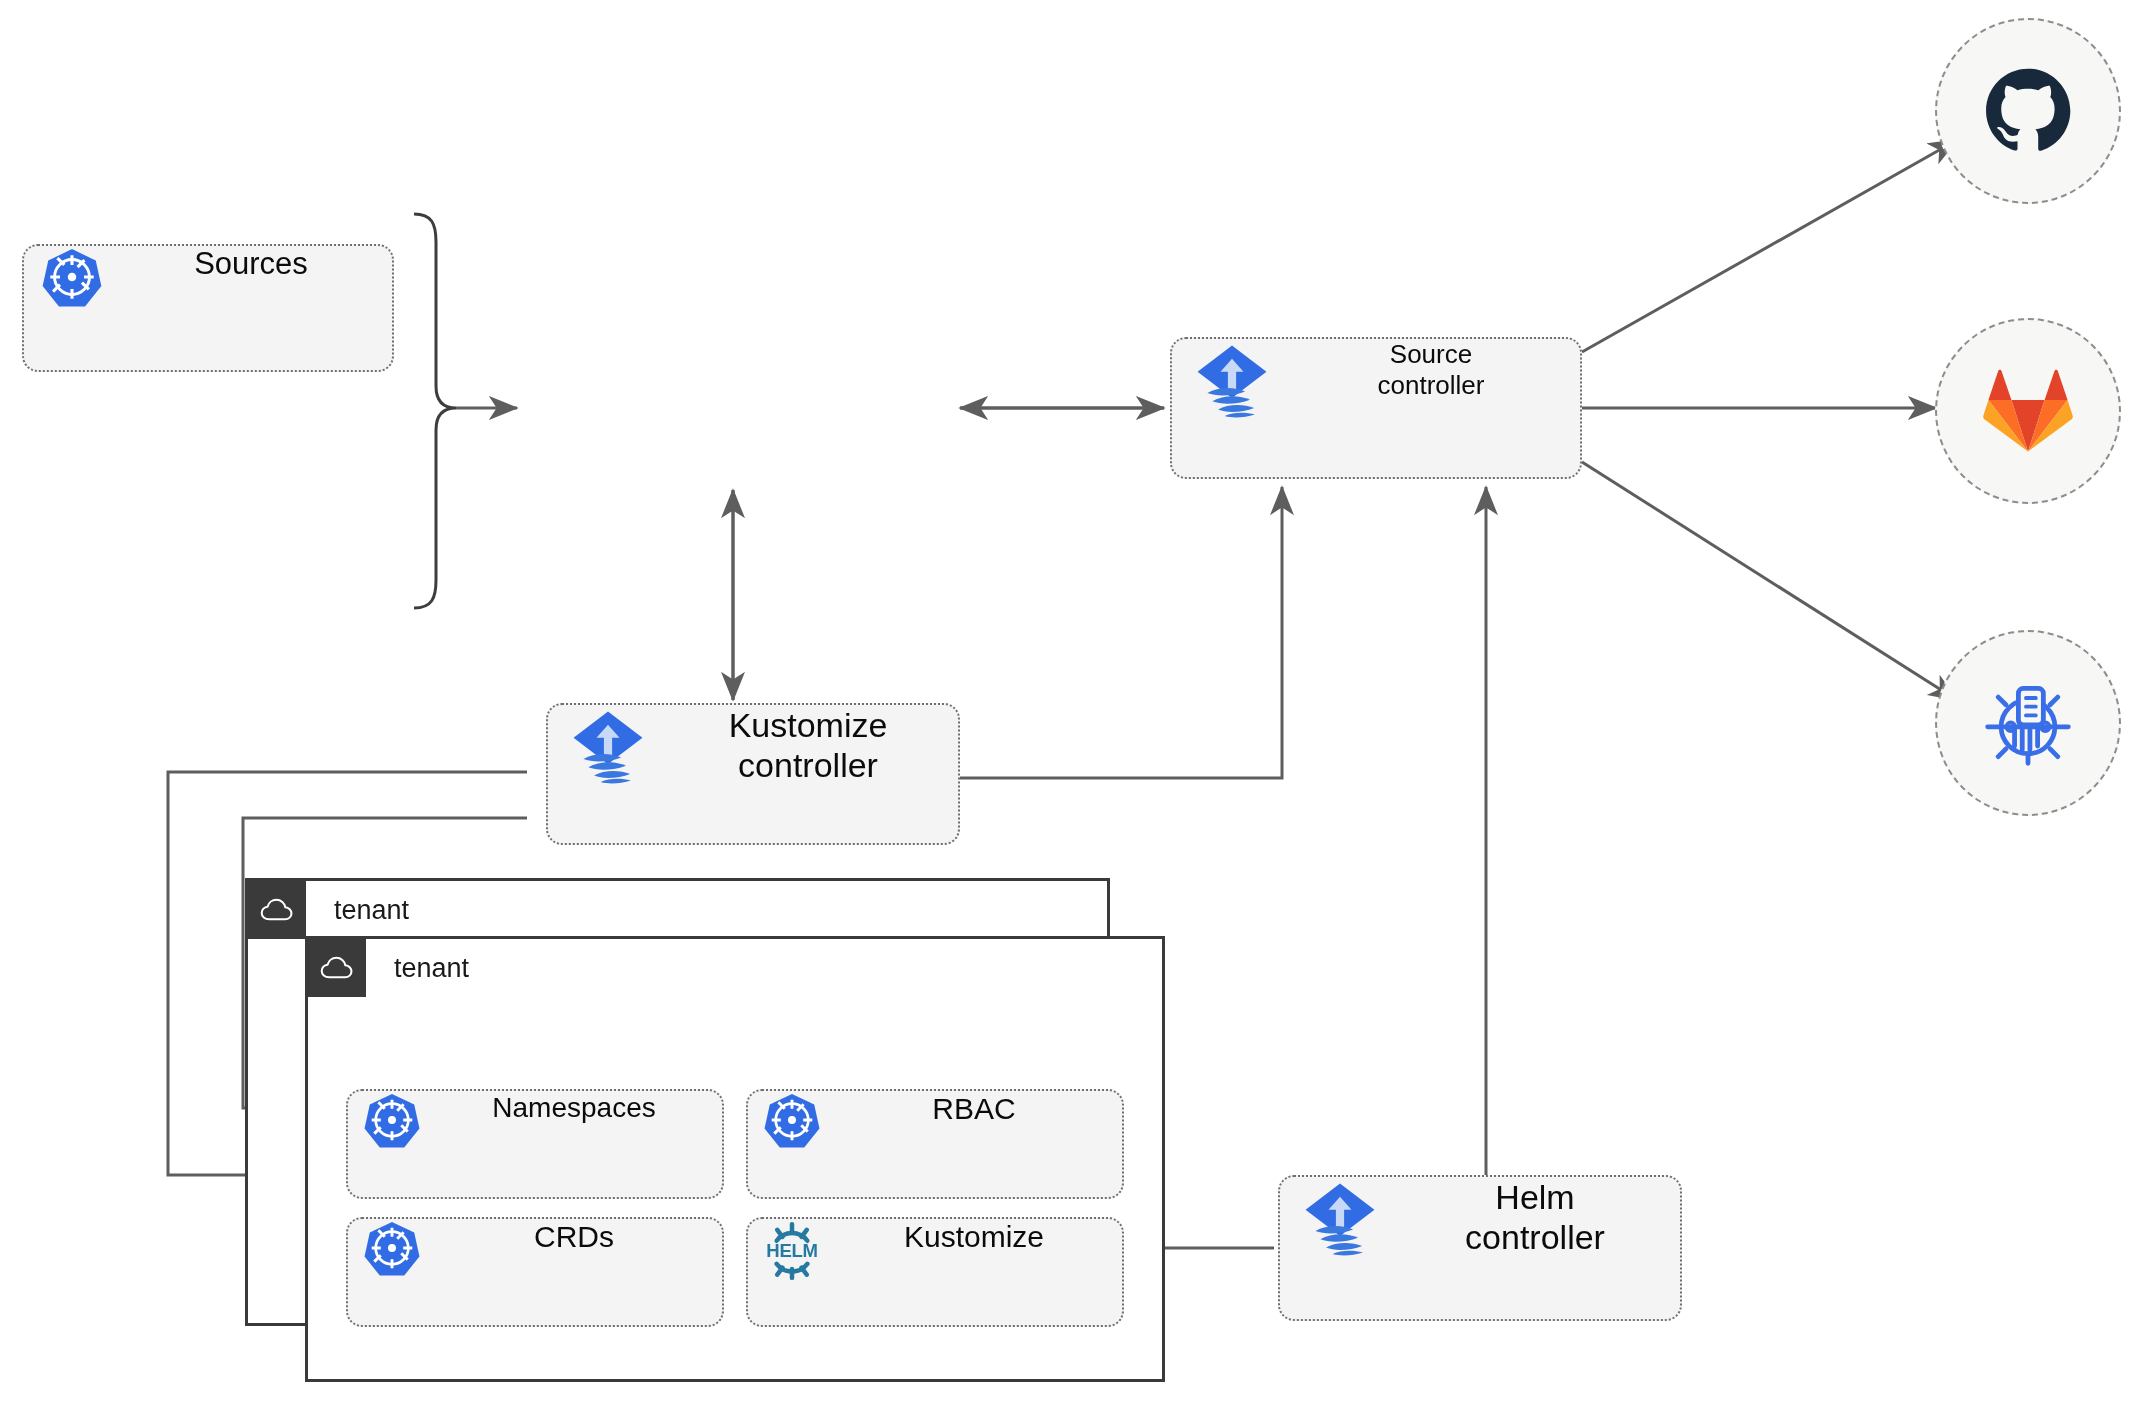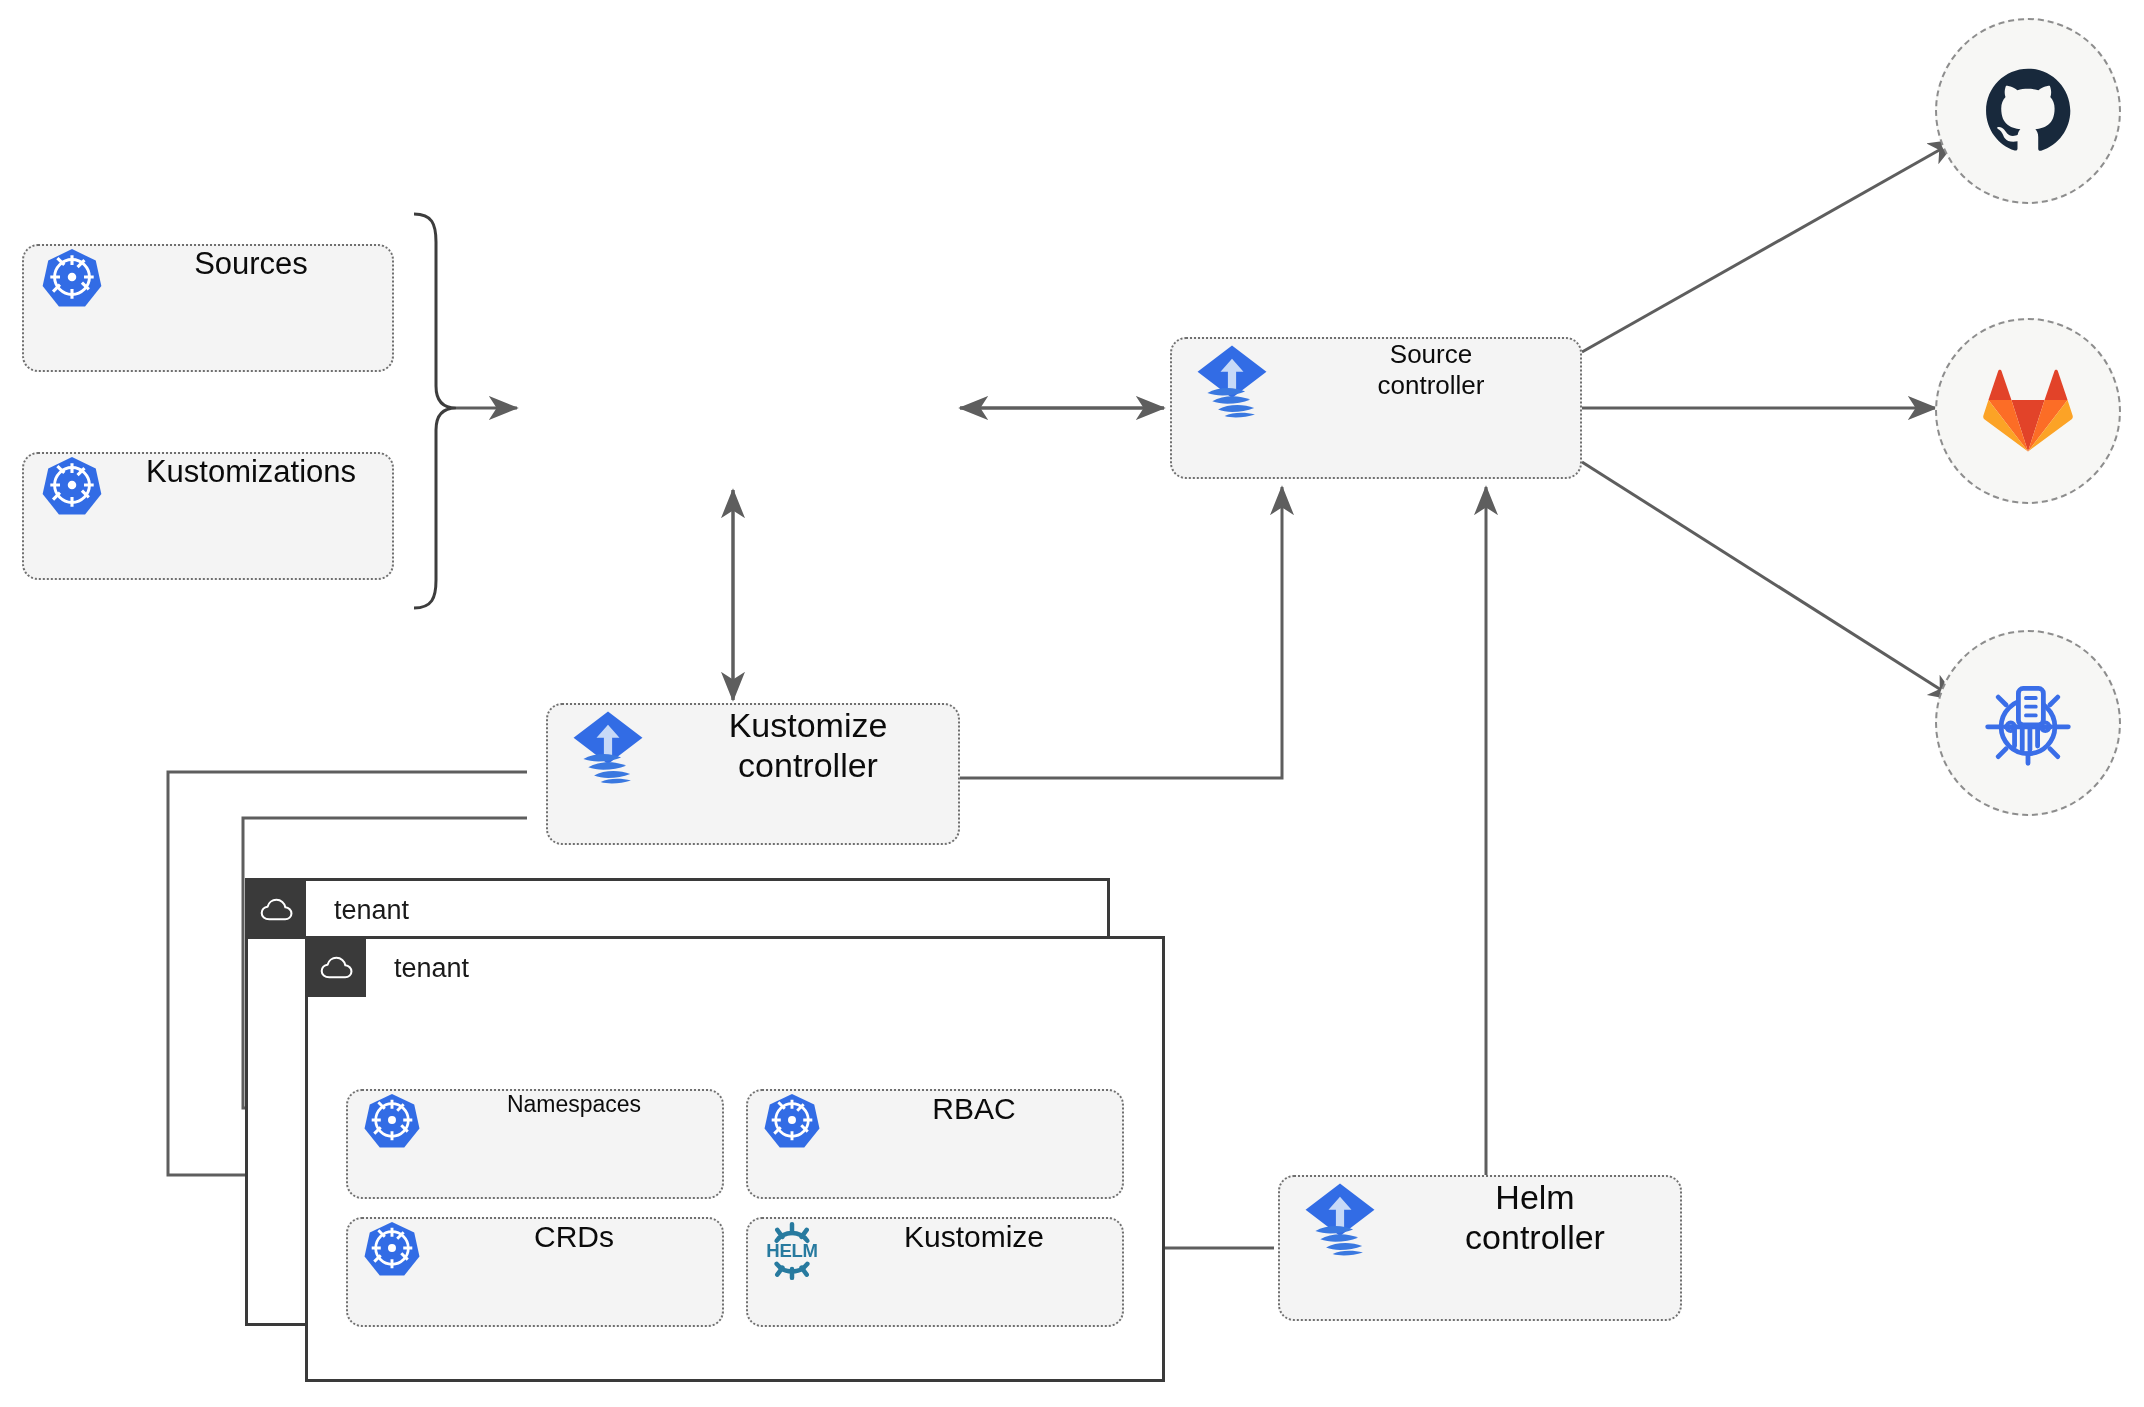--- a/index.html
+++ b/index.html
@@ -157,34 +157,20 @@
           <circle cx="32" cy="32" r="4.4"></circle>
           <path d="M30.4 9.6h3.2v10h-3.2zM30.4 44.4h3.2v10h-3.2zM9.6 30.4h10v3.2h-10zM44.4 30.4h10v3.2h-10z"></path>
           <path d="M15.8 13.6l2.3-2.3 7.1 7.1-2.3 2.3zM41.1 38.9l2.3-2.3 7.1 7.1-2.3 2.3zM13.6 48.2l-2.3-2.3 7.1-7.1 2.3 2.3zM38.9 22.9l-2.3-2.3 7.1-7.1 2.3 2.3z"></path>
         </g>
         <circle cx="32" cy="32" r="18" fill="none" stroke="#ffffff" stroke-width="3"></circle>
       </svg>
     </span>
     <span class="lbl" style="font-size:31px;">Sources</span>
   </div>
 
-  <div class="node" style="left:22px; top:452px; width:372px; height:128px;">
-    <span class="ico" style="width:96px;">
-      <svg width="62" height="62" viewBox="0 0 64 64" aria-hidden="true">
-        <path fill="#326ce5" d="M32 3.2 L56.5 15 L62.3 41.3 L45.5 62.4 L18.5 62.4 L1.7 41.3 L7.5 15 Z"></path>
-        <g fill="#ffffff">
-          <circle cx="32" cy="32" r="4.4"></circle>
-          <path d="M30.4 9.6h3.2v10h-3.2zM30.4 44.4h3.2v10h-3.2zM9.6 30.4h10v3.2h-10zM44.4 30.4h10v3.2h-10z"></path>
-          <path d="M15.8 13.6l2.3-2.3 7.1 7.1-2.3 2.3zM41.1 38.9l2.3-2.3 7.1 7.1-2.3 2.3zM13.6 48.2l-2.3-2.3 7.1-7.1 2.3 2.3zM38.9 22.9l-2.3-2.3 7.1-7.1 2.3 2.3z"></path>
-        </g>
-        <circle cx="32" cy="32" r="18" fill="none" stroke="#ffffff" stroke-width="3"></circle>
-      </svg>
-    </span>
-    <span class="lbl" style="font-size:31px;">Kustomizations</span>
-  </div>
 
 
   <div class="node" style="left:1170px; top:337px; width:412px; height:142px;">
     <span class="ico" style="width:120px;">
       <svg width="82" height="82" viewBox="0 0 100 100" aria-hidden="true">
         <path fill="#326ce5" d="M50 8 L92 40 L50 72 L8 40 Z"></path>
         <path fill="#c7d9f7" d="M50 24 L64 40 L55 40 L55 66 L45 66 L45 40 L36 40 Z"></path>
         <g fill="#3a78e0">
           <path d="M20 66 C33 58, 53 58, 66 64 C53 69, 33 71, 20 66 Z"></path>
           <path d="M26 76 C39 68, 59 68, 72 74 C59 79, 39 81, 26 76 Z"></path>
@@ -303,21 +289,21 @@
           <svg width="58" height="58" viewBox="0 0 64 64" aria-hidden="true">
             <path fill="#326ce5" d="M32 3.2 L56.5 15 L62.3 41.3 L45.5 62.4 L18.5 62.4 L1.7 41.3 L7.5 15 Z"></path>
             <g fill="#ffffff">
               <circle cx="32" cy="32" r="4.4"></circle>
               <path d="M30.4 9.6h3.2v10h-3.2zM30.4 44.4h3.2v10h-3.2zM9.6 30.4h10v3.2h-10zM44.4 30.4h10v3.2h-10z"></path>
               <path d="M15.8 13.6l2.3-2.3 7.1 7.1-2.3 2.3zM41.1 38.9l2.3-2.3 7.1 7.1-2.3 2.3zM13.6 48.2l-2.3-2.3 7.1-7.1 2.3 2.3zM38.9 22.9l-2.3-2.3 7.1-7.1 2.3 2.3z"></path>
             </g>
             <circle cx="32" cy="32" r="18" fill="none" stroke="#ffffff" stroke-width="3"></circle>
           </svg>
         </span>
-        <span class="lbl" style="font-size:23px;">Namespaces</span>
+        <span class="lbl" style="font-size:28px;">Namespaces</span>
       </div>
 
       <div class="node">
         <span class="ico" style="width:88px;">
           <svg width="58" height="58" viewBox="0 0 64 64" aria-hidden="true">
             <path fill="#326ce5" d="M32 3.2 L56.5 15 L62.3 41.3 L45.5 62.4 L18.5 62.4 L1.7 41.3 L7.5 15 Z"></path>
             <g fill="#ffffff">
               <circle cx="32" cy="32" r="4.4"></circle>
               <path d="M30.4 9.6h3.2v10h-3.2zM30.4 44.4h3.2v10h-3.2zM9.6 30.4h10v3.2h-10zM44.4 30.4h10v3.2h-10z"></path>
               <path d="M15.8 13.6l2.3-2.3 7.1 7.1-2.3 2.3zM41.1 38.9l2.3-2.3 7.1 7.1-2.3 2.3zM13.6 48.2l-2.3-2.3 7.1-7.1 2.3 2.3zM38.9 22.9l-2.3-2.3 7.1-7.1 2.3 2.3z"></path>

